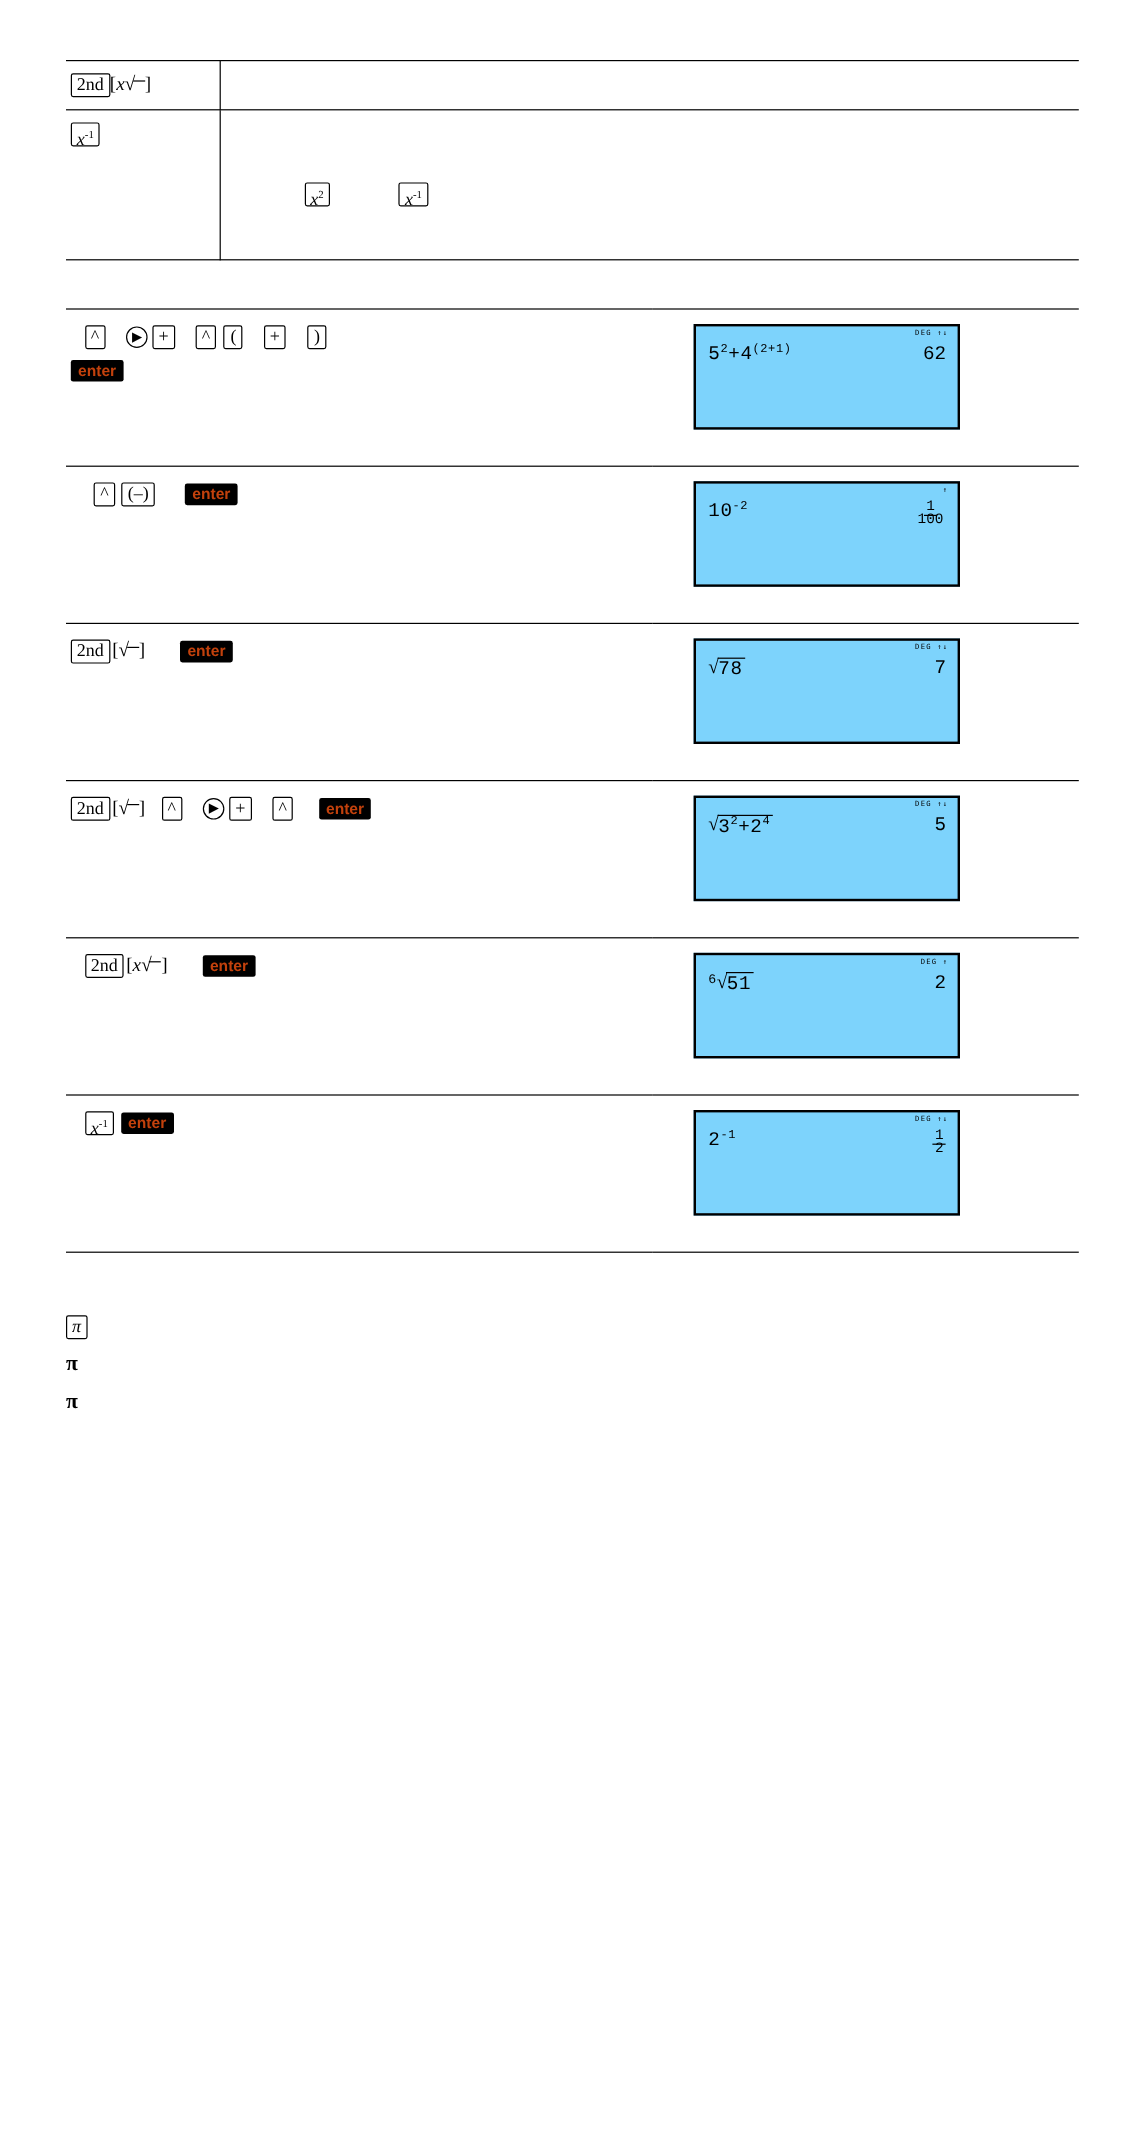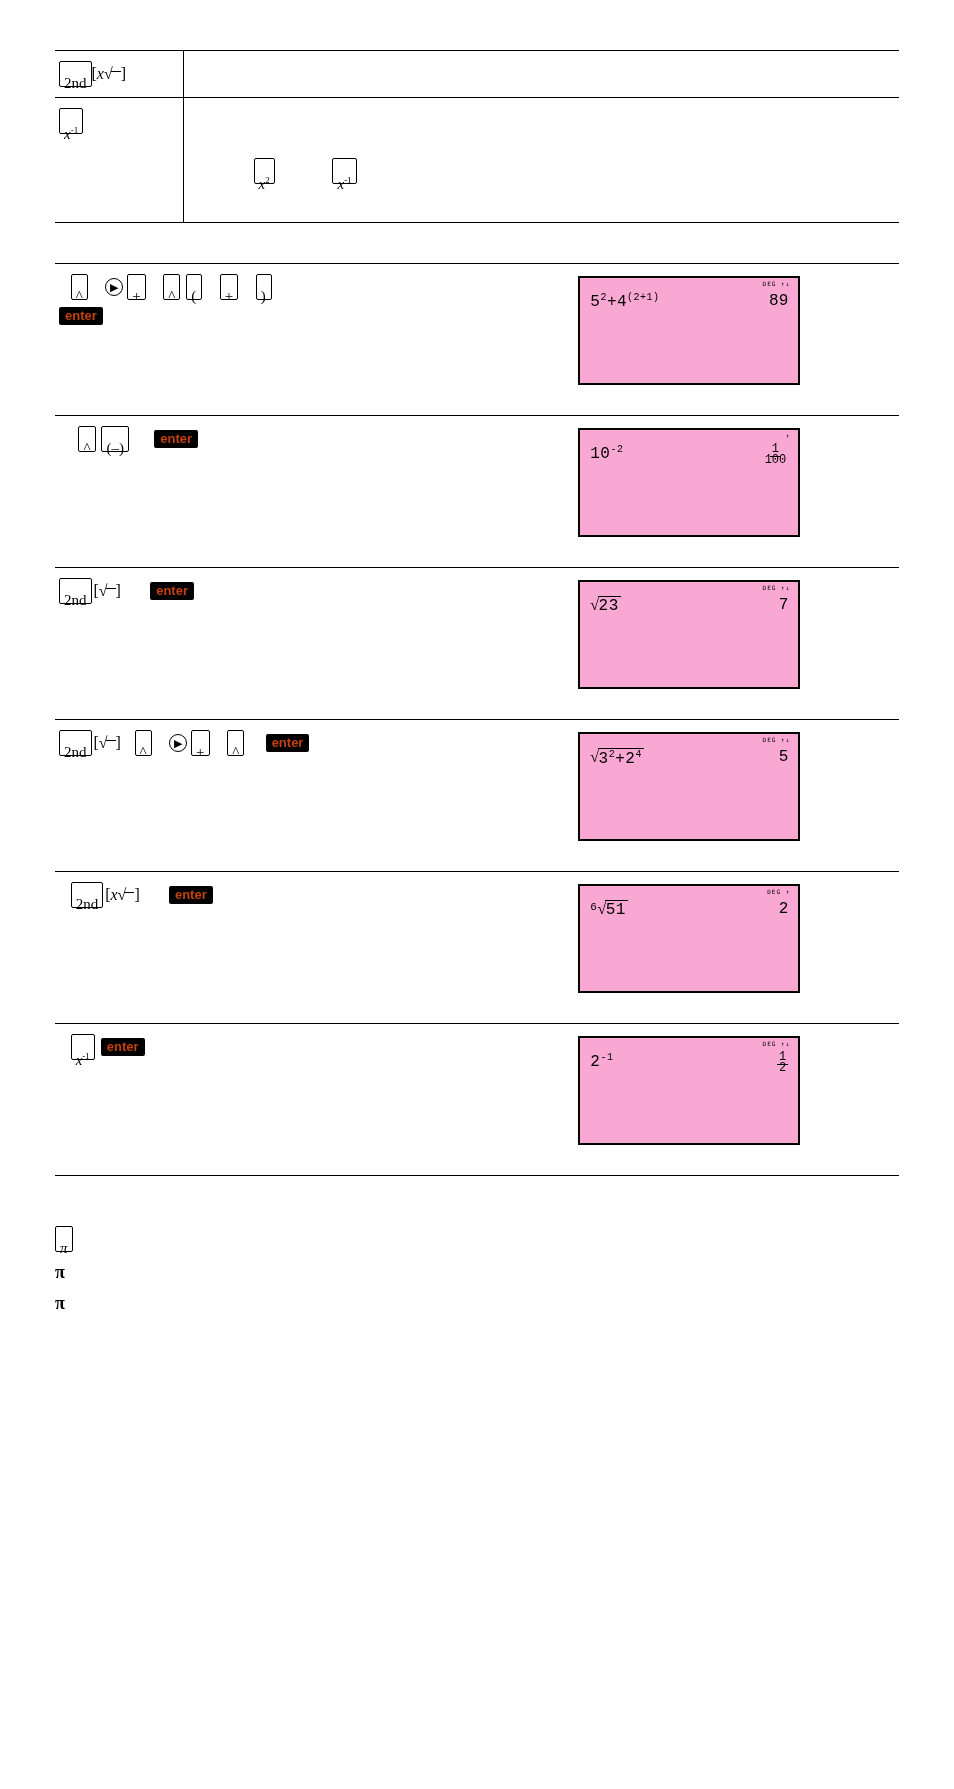--- a/index.html
+++ b/index.html
@@ -22,29 +22,29 @@
     border-bottom: 1px solid #000;
     padding: 10px 4px;
     vertical-align: top;
   }
   table.key-table td.col1 { width: 128px; border-right: 1px solid #000; }
   table.key-table td.row2 { height: 125px; }
   .key {
     display: inline-block;
     border: 1px solid #000;
     border-radius: 2px;
-    padding: 12px 4px;
+    padding: 0 4px;
     font-family: 'Times New Roman', serif;
     font-size: 15px;
     line-height: 18px;
     height: 20px;
     vertical-align: middle;
     background: #fff;
     min-width: 16px;
-    text-align: left;
+    text-align: right;
   }
   .key-dark {
     display: inline-block;
     border-radius: 2px;
     padding: 1px 6px;
     font-family: Arial, sans-serif;
     font-weight: bold;
     font-size: 13px;
     line-height: 16px;
     background: #000;
@@ -67,25 +67,25 @@
     border-top: 1px solid #000;
     border-bottom: 1px solid #000;
     padding: 8px 4px 30px 4px;
     vertical-align: top;
   }
   table.example-table td.col-a { width: 400px; }
   table.example-table td.col-b { width: 290px; padding-top: 12px; }
   .screen {
     border: 2px solid #000;
     width: 222px;
-    height: 109px;
+    height: 88px;
     position: relative;
     font-family: 'Courier New', monospace;
     font-size: 16px;
-    background: #f9a8d4;
+    background: #7dd3fc;
     margin-left: 30px;
   }
   .sc-input {
     position: absolute;
     top: 14px;
     left: 10px;
     font-family: 'Courier New', monospace;
     letter-spacing: 0.5px;
   }
   .sc-output {
@@ -179,21 +179,21 @@
         <span class="key">(</span>
         &nbsp;&nbsp;&nbsp;<span class="key">+</span>
         &nbsp;&nbsp;&nbsp;<span class="key">)</span>
       </div>
       <div class="keyline"><span class="key-dark">enter</span></div>
     </td>
     <td class="col-b">
       <div class="screen">
         <div class="sc-ind">DEG   ↑↓</div>
         <div class="sc-input">5<sup style="font-size:10px">2</sup>+4<sup style="font-size:10px">(2+1)</sup></div>
-        <div class="sc-output">89</div>
+        <div class="sc-output">62</div>
       </div>
     </td>
   </tr>
 
   <tr>
     <td class="col-a">
       <div class="keyline">
         &nbsp;&nbsp;&nbsp;&nbsp;&nbsp;<span class="key">^</span>
         <span class="key">(–)</span>
         &nbsp;&nbsp;&nbsp;&nbsp;&nbsp;<span class="key-dark">enter</span>
@@ -213,21 +213,21 @@
       <div class="keyline">
         <span class="key">2nd</span><span class="bracket-fn">[√<span style="display:inline-block;border-top:1px solid #000;width:10px;height:1px;margin-left:-2px;vertical-align:7px"></span>]</span>
         &nbsp;&nbsp;&nbsp;&nbsp;&nbsp;&nbsp;<span class="key-dark">enter</span>
       </div>
     </td>
     <td class="col-b">
       <div class="screen">
         <div class="sc-ind">DEG   ↑↓</div>
         <div class="sc-input"><span class="sqrt-block">
                 <span class="sqrt-sym">√</span>
-                <span class="sqrt-rad">23</span>
+                <span class="sqrt-rad">78</span>
               </span></div>
         <div class="sc-output">7</div>
       </div>
     </td>
   </tr>
 
   <tr>
     <td class="col-a">
       <div class="keyline">
         <span class="key">2nd</span><span class="bracket-fn">[√<span style="display:inline-block;border-top:1px solid #000;width:10px;height:1px;margin-left:-2px;vertical-align:7px"></span>]</span>

